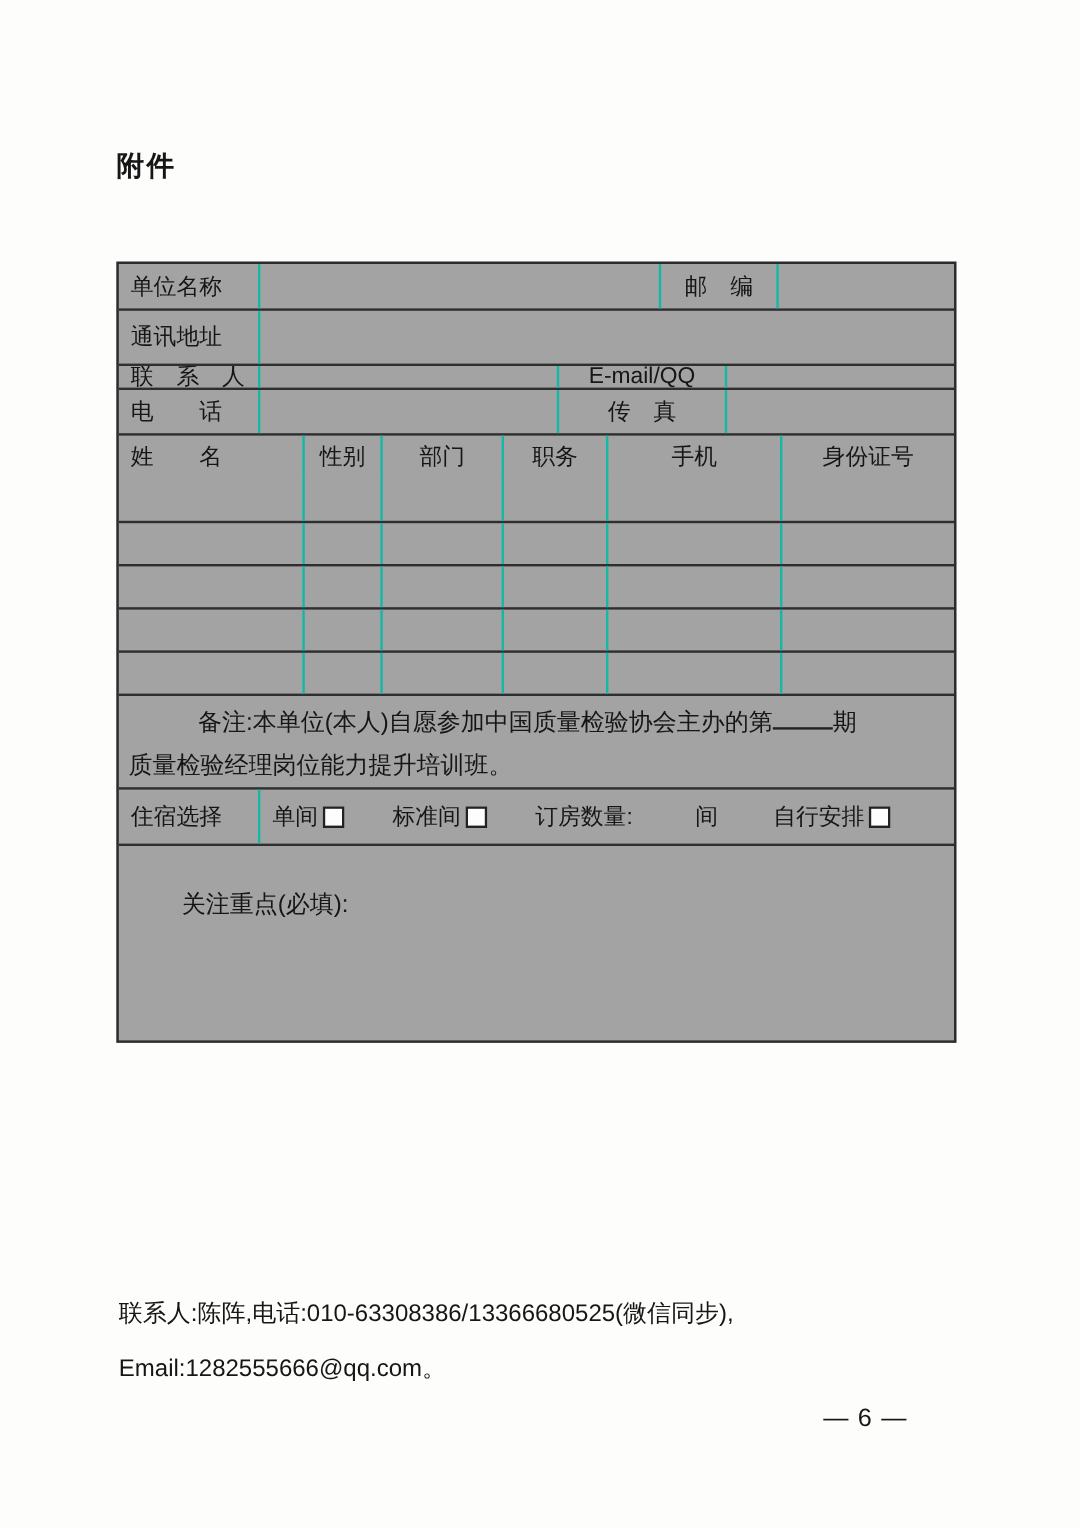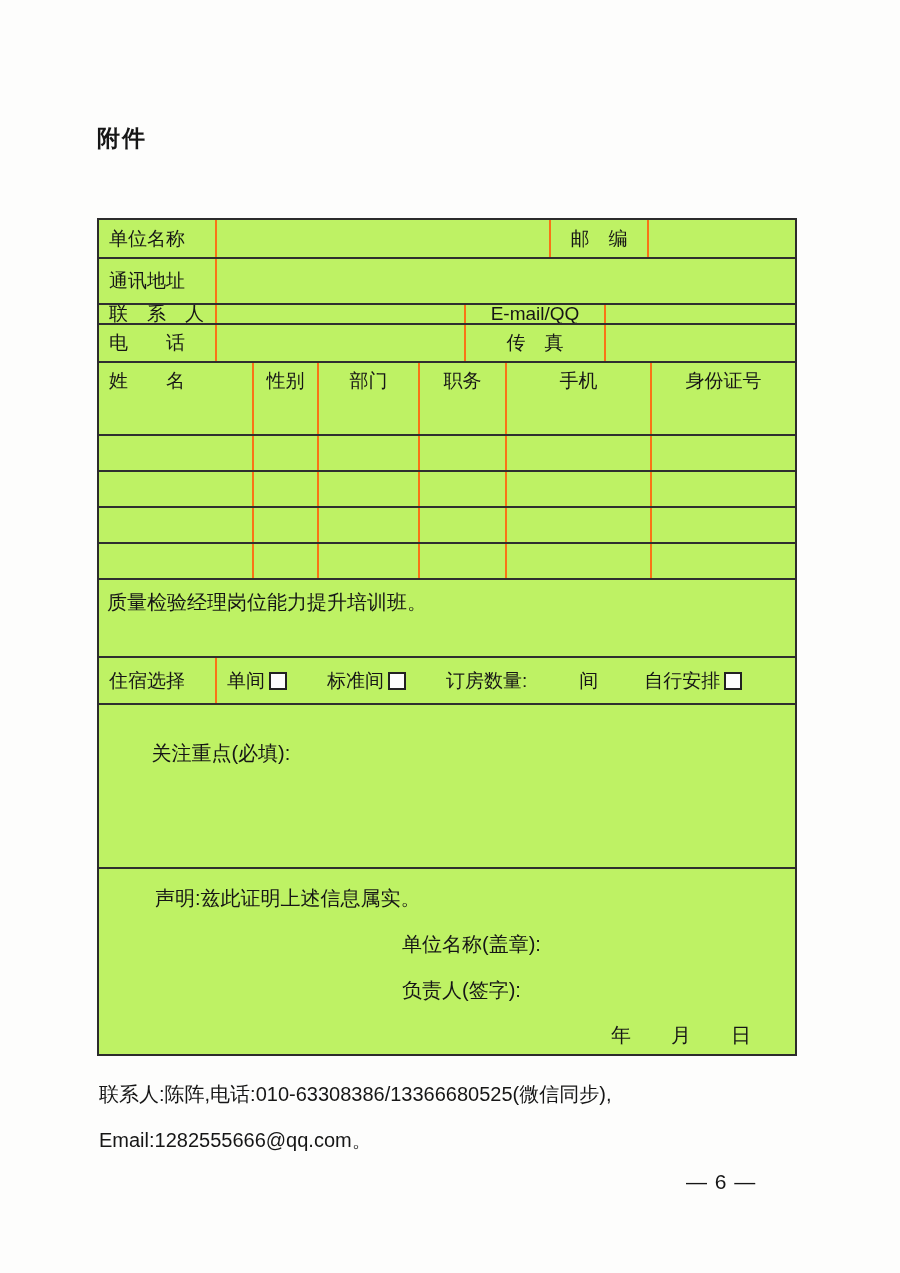--- a/index.html
+++ b/index.html
@@ -9,24 +9,24 @@
     width:900px; height:1273px;
     background:#fdfdfc;
     color:#161616;
     font-family:"Liberation Sans", sans-serif;
     margin:0 auto;
     overflow:hidden;
   }
   .attachment { position:absolute; left:97px; top:123px; font-size:23px; font-weight:bold; letter-spacing:2px; }
   .title { position:absolute; left:0; right:0; top:167px; text-align:center; font-size:27px; font-weight:bold; letter-spacing:1px; }
 
-  .ftable { position:absolute; left:97px; top:218px; width:700px; border:2px solid #2c2c2c; background:#bef264; }
+  .ftable { position:absolute; left:97px; top:218px; width:700px; border:2px solid #2c2c2c; background:#a3a3a3; }
   .frow { display:flex; border-top:2px solid #2f2f2f; align-items:stretch; }
   .frow:first-child { border-top:none; }
-  .cell { border-left:2px solid #f97316; display:flex; align-items:center; white-space:pre; font-size:19px; overflow:hidden; }
+  .cell { border-left:2px solid #14b8a6; display:flex; align-items:center; white-space:pre; font-size:19px; overflow:hidden; }
   .cell:first-child { border-left:none; }
   .lab { padding-left:10px; }
   .cen { justify-content:center; }
   .fill { flex:1 1 auto; }
 
   .c-label { width:116px; flex:0 0 116px; }
   .r1-blank { width:334px; flex:0 0 334px; }
   .r1-post { width:98px; flex:0 0 98px; }
   .r34-blank { width:249px; flex:0 0 249px; }
   .r34-mid { width:140px; flex:0 0 140px; }
@@ -143,20 +143,21 @@
           <div class="cell c-sex"></div>
           <div class="cell c-dept"></div>
           <div class="cell c-duty"></div>
           <div class="cell c-mobile"></div>
           <div class="cell fill"></div>
         </div></div>
 
     
     <div class="frow h-remark">
       <div class="cell fill remark-cell">
+        <div class="remark-line1"><span>备注:本单位(本人)自愿参加中国质量检验协会主办的第</span><span class="blank-line"></span><span>期</span></div>
         <div>质量检验经理岗位能力提升培训班。</div>
       </div>
     </div>
 
     
     <div class="frow h-acc">
       <div class="cell c-label lab">住宿选择</div>
       <div class="cell fill acc-cell">
         <span class="acc-item"><span>单间</span><span class="cb"></span></span>
         <span class="acc-item gap40"><span>标准间</span><span class="cb"></span></span>
@@ -167,28 +168,20 @@
     </div>
 
     
     <div class="frow h-focus">
       <div class="cell fill focus-cell">
         <span>关注重点(必填):</span>
       </div>
     </div>
 
     
-    <div class="frow h-decl">
-      <div class="cell fill decl-cell">
-        <div class="decl-statement">声明:兹此证明上述信息属实。</div>
-        <div class="decl-seal">单位名称(盖章):</div>
-        <div class="decl-sign">负责人(签字):</div>
-        <div class="decl-date">年　　月　　日</div>
-      </div>
-    </div>
 
   </div>
 
   <div class="footer-line1">联系人:陈阵,电话:010-63308386/13366680525(微信同步),</div>
   <div class="footer-line2">Email:1282555666@qq.com。</div>
   <div class="pageno">— 6 —</div>
 
 </div>
 
 </body></html>

